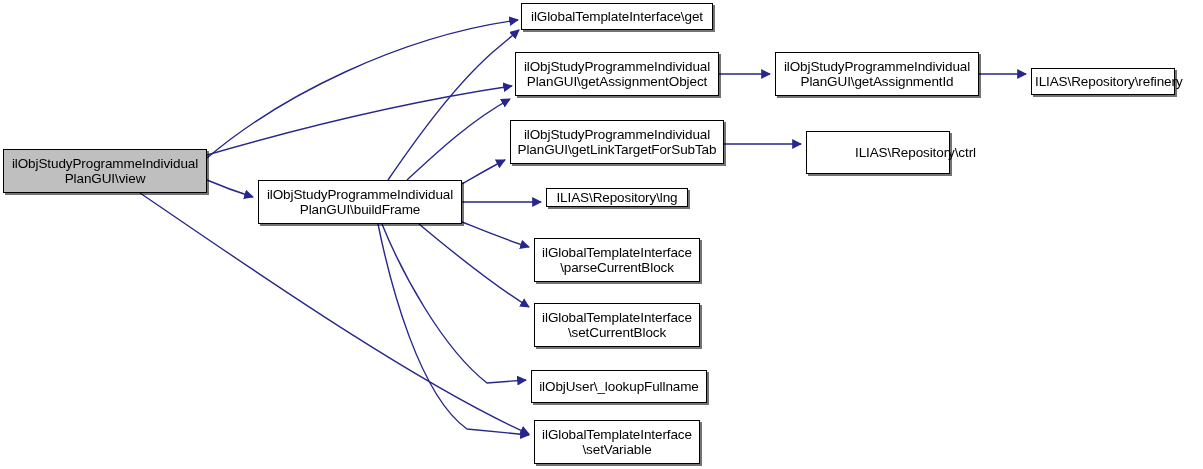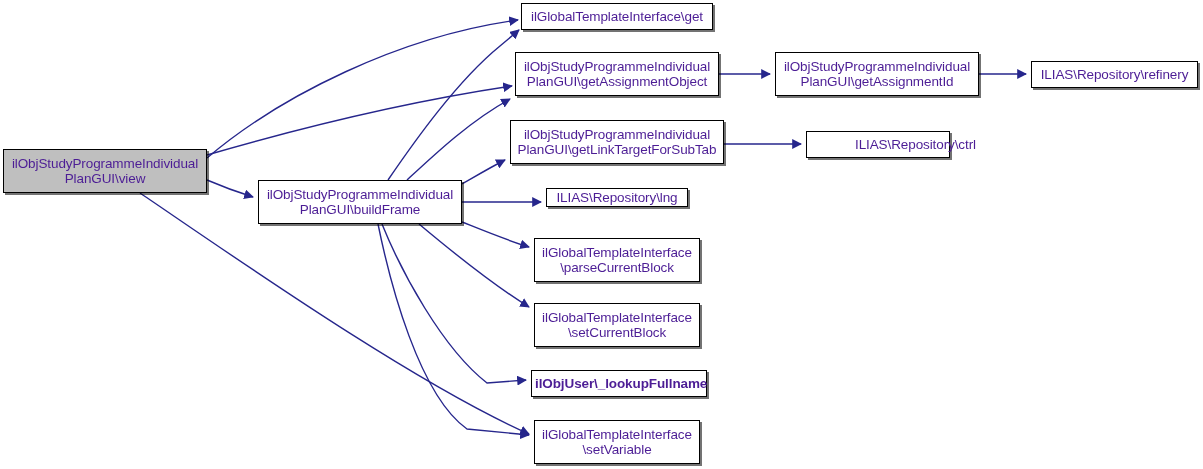--- a/index.html
+++ b/index.html
@@ -21,21 +21,21 @@
     top: 0;
     width: 1203px;
     height: 469px;
     pointer-events: none;
   }
   .node {
     position: absolute;
     box-sizing: border-box;
     border: 1px solid #000000;
     background: #ffffff;
-    color: #4c1d95;
+    color: #000000;
     font-size: 13.5px;
     line-height: 15px;
     display: flex;
     align-items: center;
     justify-content: flex-start;
     text-align: center;
     white-space: pre-line;
     box-shadow: 2px 2px 0 0 rgba(0,0,0,0.55);
     letter-spacing: -0.1px;
   }
@@ -125,35 +125,35 @@
   <div class="node" style="left:534px; top:238px; width:166px; height:44px;">
     <span class="node-label">ilGlobalTemplateInterface
 \parseCurrentBlock</span>
   </div>
 
   <div class="node" style="left:534px; top:303px; width:166px; height:44px;">
     <span class="node-label">ilGlobalTemplateInterface
 \setCurrentBlock</span>
   </div>
 
-  <div class="node" style="left:531px; top:370px; width:176px; height:27px;font-weight:bold;">
+  <div class="node" style="left:531px; top:370px; width:176px; height:33px;">
     <span class="node-label">ilObjUser\_lookupFullname</span>
   </div>
 
   <div class="node" style="left:534px; top:420px; width:166px; height:44px;">
     <span class="node-label">ilGlobalTemplateInterface
 \setVariable</span>
   </div>
 
   <div class="node" style="left:775px; top:52px; width:204px; height:44px;">
     <span class="node-label">ilObjStudyProgrammeIndividual
 PlanGUI\getAssignmentId</span>
   </div>
 
-  <div class="node" style="left:806px; top:131px; width:144px; height:27px;padding-left:45px;">
+  <div class="node" style="left:806px; top:131px; width:144px; height:43px;padding-left:45px;">
     <span class="node-label">ILIAS\Repository\ctrl</span>
   </div>
 
-  <div class="node" style="left:1031px; top:61px; width:167px; height:27px;">
+  <div class="node" style="left:1031px; top:68px; width:144px; height:27px;">
     <span class="node-label">ILIAS\Repository\refinery</span>
   </div>
 
 </div>
 
 </body></html>

